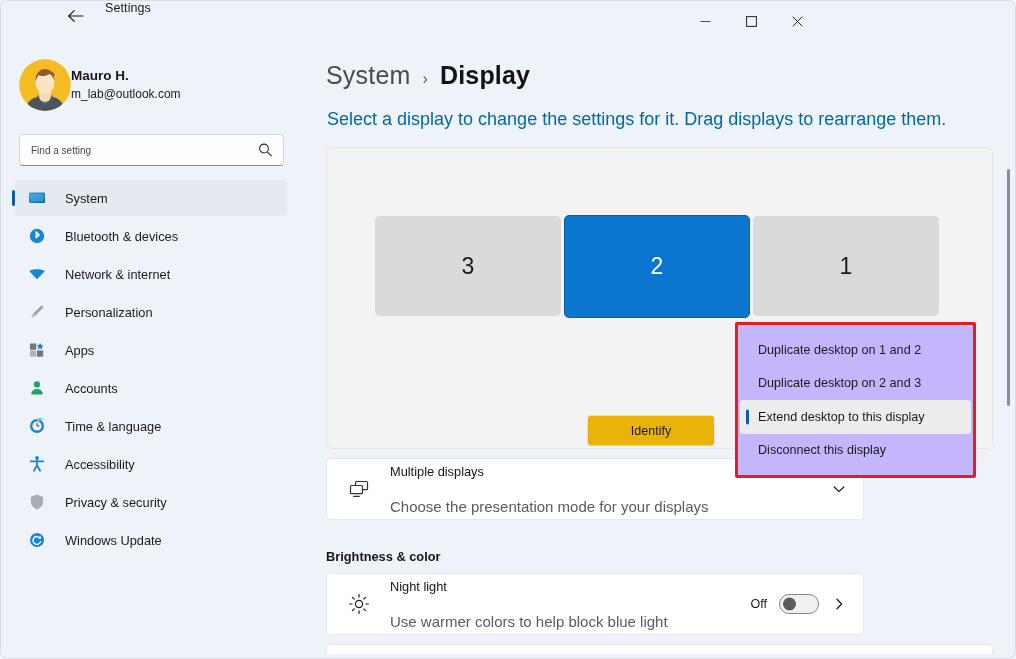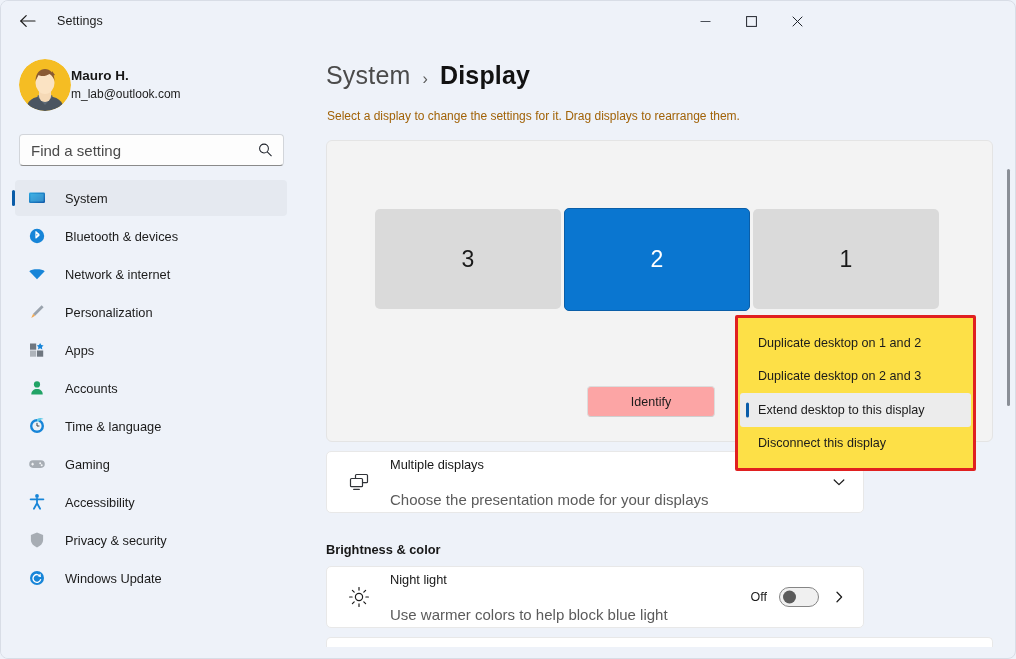--- a/index.html
+++ b/index.html
@@ -22,22 +22,23 @@
     overflow: hidden;
   }
 
   
   .titlebar {
     position: absolute;
     top: 0; left: 0;
     width: 819px;
     height: 40px;
     display: flex;
-    align-items: center;
+    align-items: flex-start;
     background: #eef2f9;
+    padding-left: 48px;
   }
   .back-btn {
     width: 34px; height: 30px;
     margin-left: 10px;
     display: flex; align-items: center; justify-content: center;
     border-radius: 4px;
     cursor: pointer;
   }
   .title-text {
     margin-left: 12px;
@@ -101,21 +102,21 @@
     border-bottom: 1px solid #8a8a8a;
     border-radius: 4px;
     display: flex;
     align-items: center;
   }
   .searchbox input {
     border: 0;
     outline: none;
     background: transparent;
     font-family: "Liberation Sans", sans-serif;
-    font-size: 15px;
+    font-size: 10px;
     color: #1b1b1b;
     padding-left: 11px;
     width: 225px;
     height: 100%;
   }
   .searchbox input::placeholder { color: #4a4a4a; opacity: 1; }
   .search-icon {
     position: absolute;
     right: 10px; top: 50%;
     transform: translateY(-50%);
@@ -178,22 +179,22 @@
     margin: 0 12px;
   }
   .crumb-cur {
     font-size: 25px;
     font-weight: bold;
     color: #121212;
     letter-spacing: .2px;
   }
   .subtitle {
     margin: 19px 0 4px 16px;
-    font-size: 12px;
-    color: #a16207;
+    font-size: 18px;
+    color: #0369a1;
   }
 
   .arrange-panel {
     position: relative;
     margin: 17px 0 0 15px;
     width: 667px;
     height: 302px;
     background: #f3f3f3;
     border: 1px solid #e4e4e4;
     border-radius: 6px;
@@ -224,24 +225,24 @@
     color: #ffffff;
     border: 1.5px solid #0a5ea8;
     height: 103px;
     margin-top: -1.5px;
   }
   .monitor-gap { width: 3px; }
 
   .identify-btn {
     position: absolute;
     left: 260px;
-    top: 245px;
+    top: 267px;
     width: 128px;
     height: 31px;
-    background: #fca5a5;
+    background: #eab308;
     border: 1px solid #dcdcdc;
     border-bottom-color: #cfcfcf;
     border-radius: 4px;
     font-family: "Liberation Sans", sans-serif;
     font-size: 12.5px;
     color: #1b1b1b;
     cursor: pointer;
   }
 
   
@@ -251,21 +252,21 @@
     top: 174px;
     width: 241px;
     height: 156px;
     border: 3px solid #e02020;
     border-radius: 2px;
     background: #ffffff;
     z-index: 30;
   }
   .flyout-inner {
     width: 100%; height: 100%;
-    background: #fde047;
+    background: #c4b5fd;
     padding: 8px 0;
     display: flex;
     flex-direction: column;
     justify-content: flex-start;
   }
   .flyout-item {
     position: relative;
     height: 34px;
     display: flex;
     align-items: center;
@@ -532,31 +533,20 @@
           <svg width="18" height="18" viewBox="0 0 18 18">
             <circle cx="9" cy="9" r="7" fill="#1785d8"></circle>
             <path d="M9 9 a7 7 0 0 1 6.6-7 A7 7 0 0 0 9 2 z" fill="#5ec9e8"></path>
             <circle cx="9" cy="9" r="4.6" fill="#eef2f7"></circle>
             <path d="M9 5.9 V9 H11.4" fill="none" stroke="#3a3f46" stroke-width="1"></path>
           </svg>
         </span>
         <span class="nav-label">Time &amp; language</span>
       </div>
 
-      <div class="nav-item">
-        <span class="nav-icon">
-          <svg width="18" height="18" viewBox="0 0 18 18">
-            <rect x="1.2" y="5.3" width="15.6" height="7.6" rx="3.8" fill="#a7adb4"></rect>
-            <path d="M4.6 7.8 V10.4 M3.3 9.1 H5.9" stroke="#f2f4f6" stroke-width="1.05"></path>
-            <circle cx="12.2" cy="8.3" r="1" fill="#f2f4f6"></circle>
-            <circle cx="13.7" cy="10.2" r="1" fill="#f2f4f6"></circle>
-          </svg>
-        </span>
-        <span class="nav-label">Gaming</span>
-      </div>
 
       <div class="nav-item">
         <span class="nav-icon">
           <svg width="18" height="18" viewBox="0 0 18 18">
             <circle cx="9" cy="3" r="1.9" fill="#1785d8"></circle>
             <path d="M2.6 6.3 H15.4" stroke="#1785d8" stroke-width="1.8" stroke-linecap="round"></path>
             <path d="M9 5.7 V10.3 L5.9 15.7 M9 10.3 L12.1 15.7" stroke="#1785d8" stroke-width="1.8" stroke-linecap="round" fill="none"></path>
           </svg>
         </span>
         <span class="nav-label">Accessibility</span>

